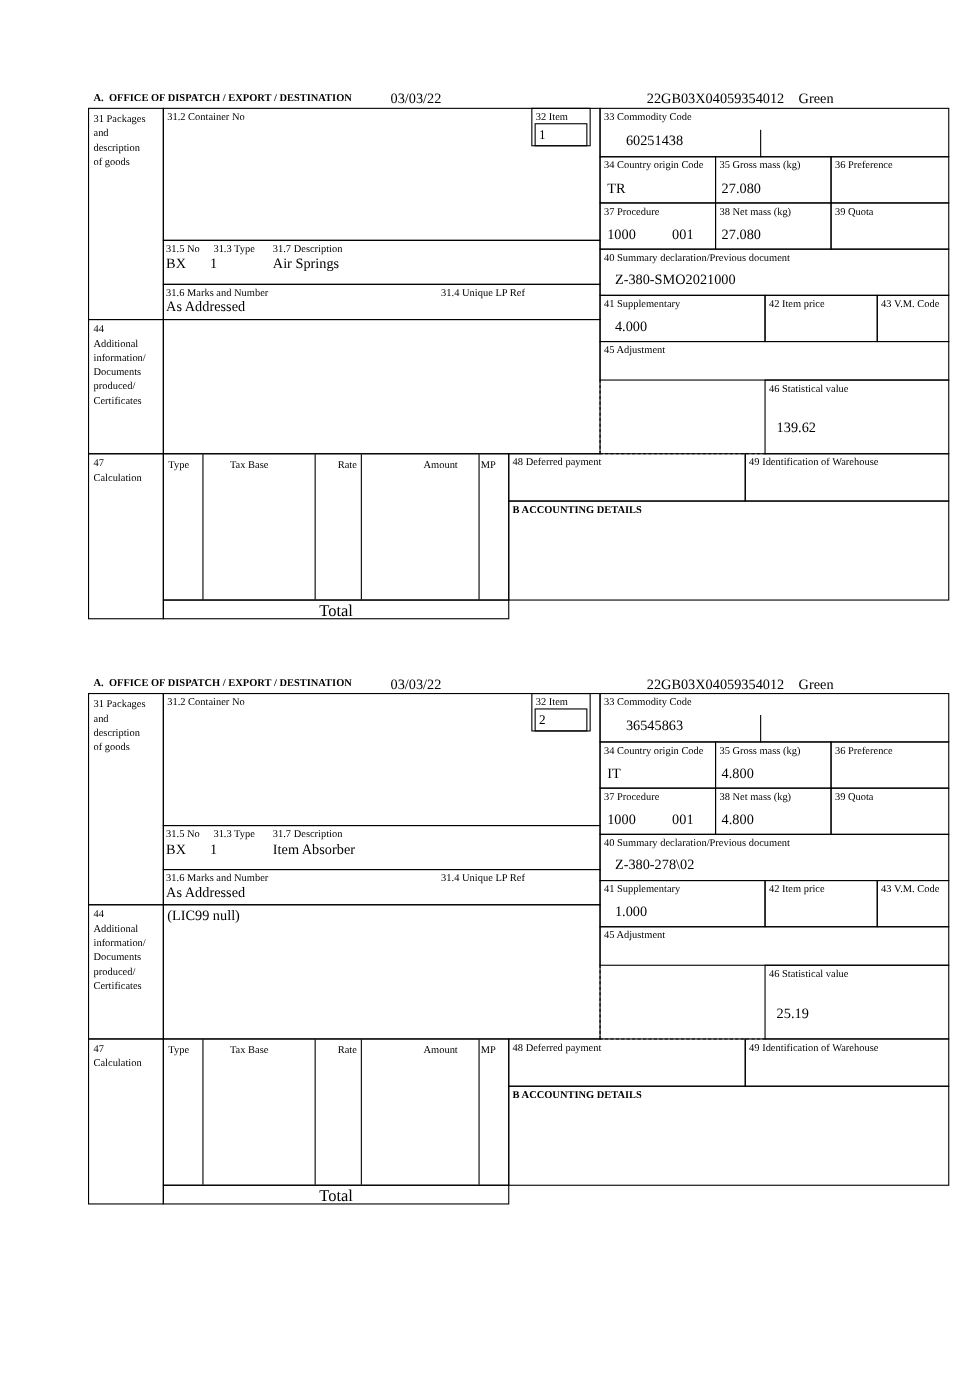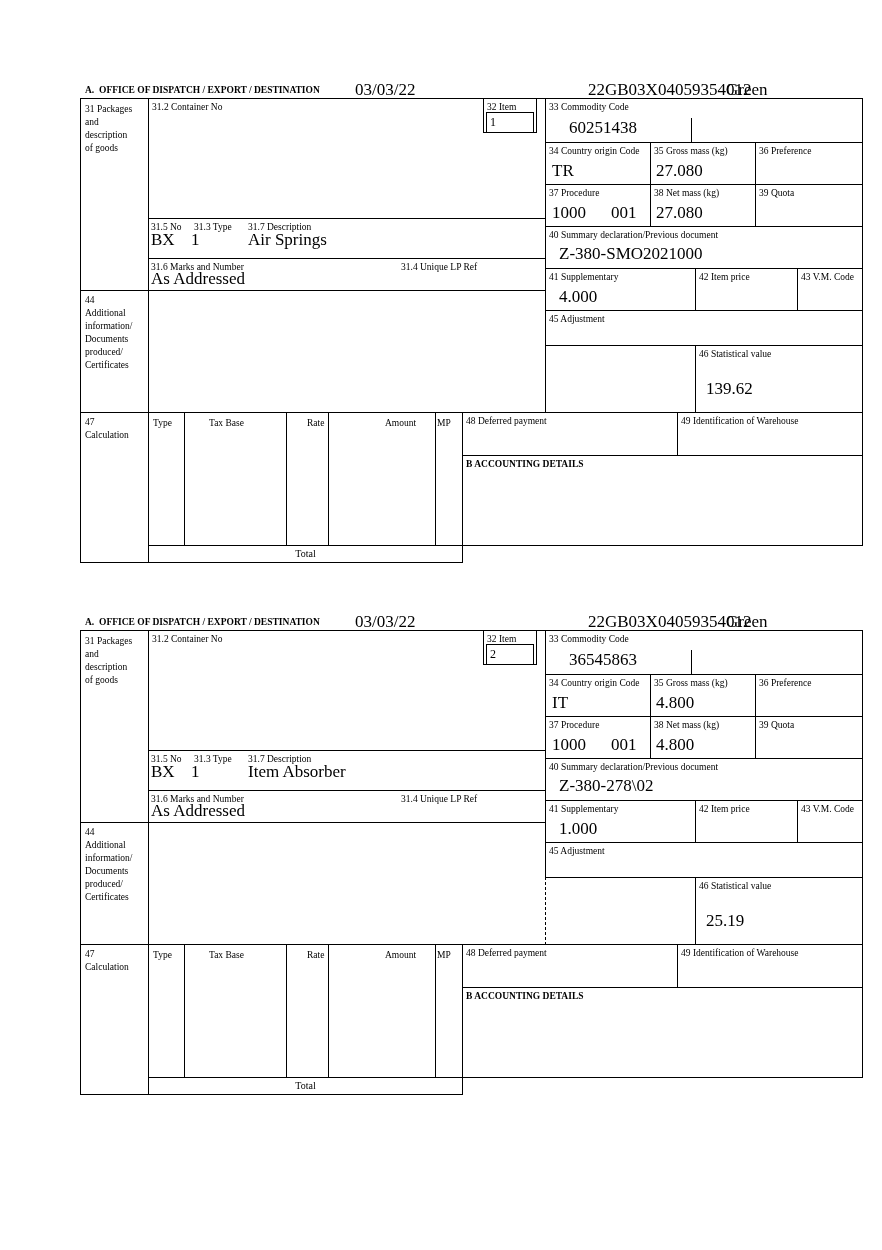--- a/index.html
+++ b/index.html
@@ -8,25 +8,25 @@
     position:relative; width:882px; height:1250px; background:#ffffff;
     font-family:"Liberation Serif", serif; color:#000; overflow:hidden;
   }
   .section { position:absolute; left:0; width:882px; height:500px; }
   .box { position:absolute; border:1px solid #000; background:transparent; }
   .dashed-area { position:absolute; border-left:1px dashed #000; border-bottom:1px dashed #000; }
   .lbl {
     position:absolute; top:2px; left:3px;
     font-size:9.5px; line-height:13px; white-space:pre;
   }
-  .v { position:absolute; font-size:17px; line-height:14px; white-space:pre; }
+  .v { position:absolute; font-size:13px; line-height:14px; white-space:pre; }
   .vline { position:absolute; width:1px; background:#000; }
   .hdr-label { position:absolute; left:85px; top:5px; font-size:9.5px; font-weight:bold; white-space:pre; }
   .acct { font-weight:bold; }
-  .total-row { text-align:center; font-size:10px; padding-top:2px; }
+  .total-row { text-align:center; font-size:15px; padding-top:2px; }
 </style>
 </head>
 <body>
 
 <div id="page">
   <div class="section" style="top: 80px;">
 
     <span class="hdr-label">A.  OFFICE OF DISPATCH / EXPORT / DESTINATION</span>
     <span class="v" style="left:355px;top:3px">03/03/22</span>
     <span class="v" style="left:588px;top:3px">22GB03X04059354012</span>
@@ -210,20 +210,23 @@
       <span class="v" style="left:42px;top:14px">1</span>
       <span class="v" style="left:99px;top:14px">Item Absorber</span>
     </div>
 
     <div class="box" style="left:148px;top:178px;width:398px;height:33px">
       <span class="lbl" style="left:2px">31.6 Marks and Number</span>
       <span class="lbl" style="left:252px">31.4 Unique LP Ref</span>
       <span class="v" style="left:2px;top:13px">As Addressed</span>
     </div>
 
+    <div class="box" style="left:148px;top:210px;width:398px;height:123px">
+      <span class="v" style="left:3px;top:2px">(LIC99 null)</span>
+    </div>
 
     <div class="box" style="left:545px;top:18px;width:318px;height:45px">
       <span class="lbl">33 Commodity Code</span>
       <span class="v" style="left:23px;top:22px">36545863</span>
       <span class="vline" style="left:145px;top:19px;height:25px"></span>
     </div>
 
     <div class="box" style="left:545px;top:62px;width:106px;height:43px">
       <span class="lbl">34 Country origin Code</span>
       <span class="v" style="left:6px;top:21px">IT</span>

